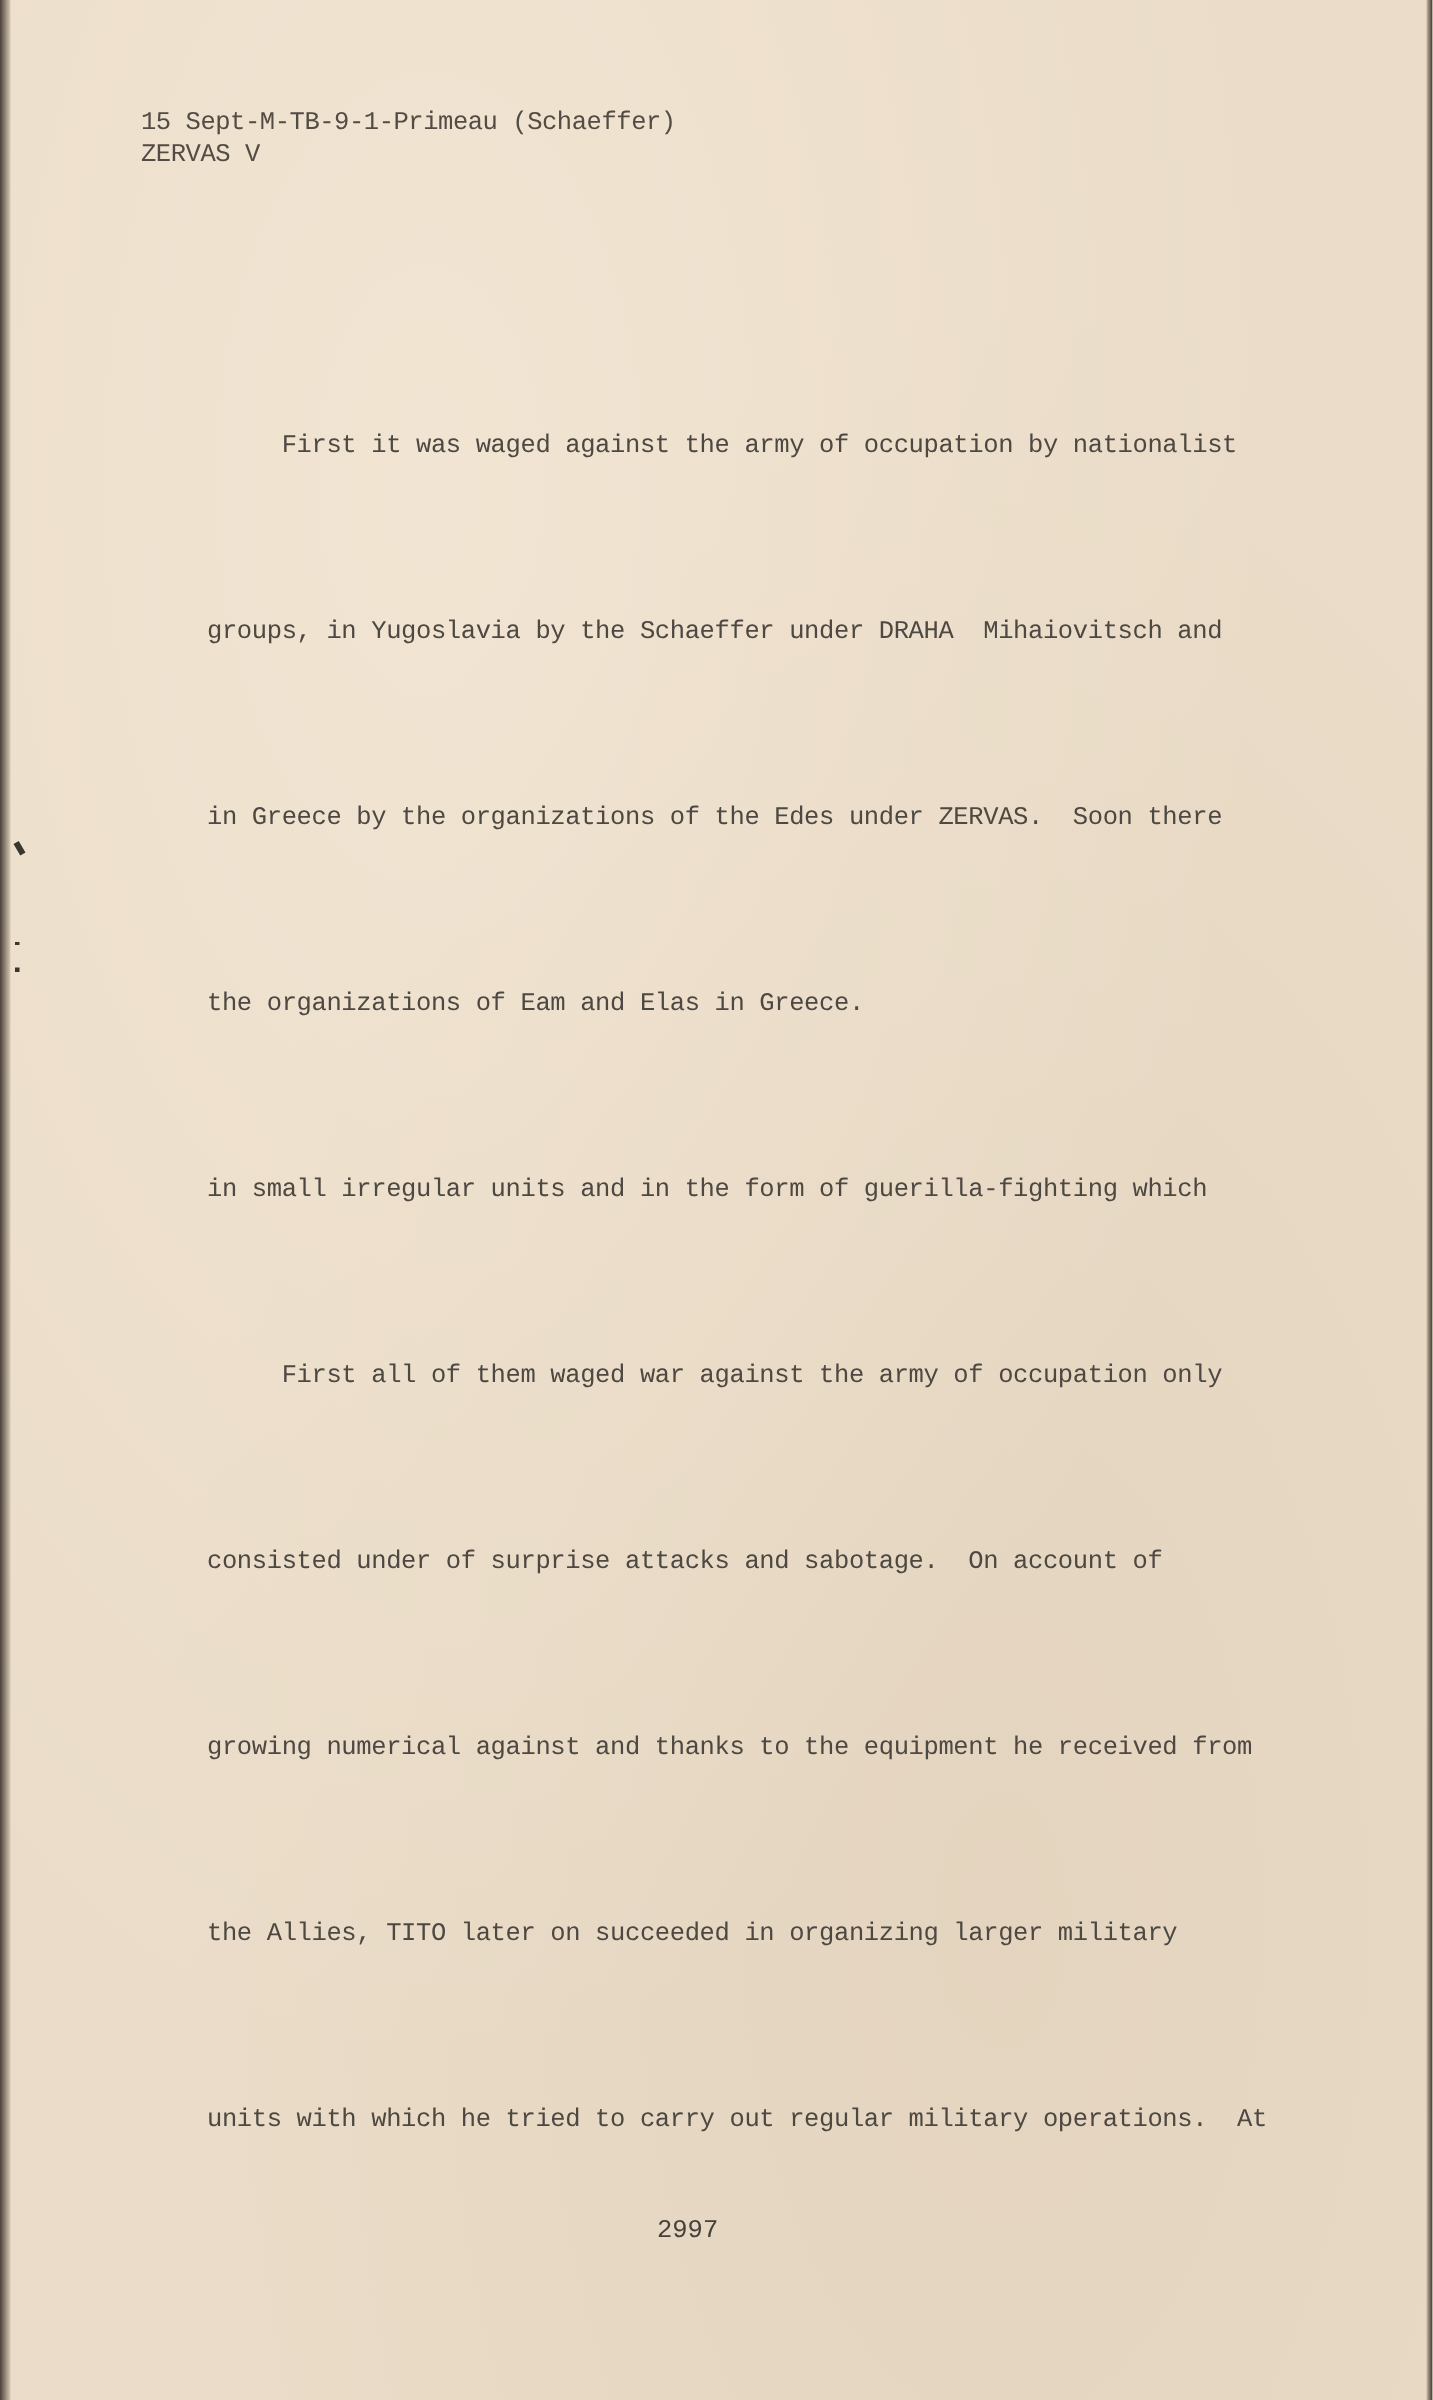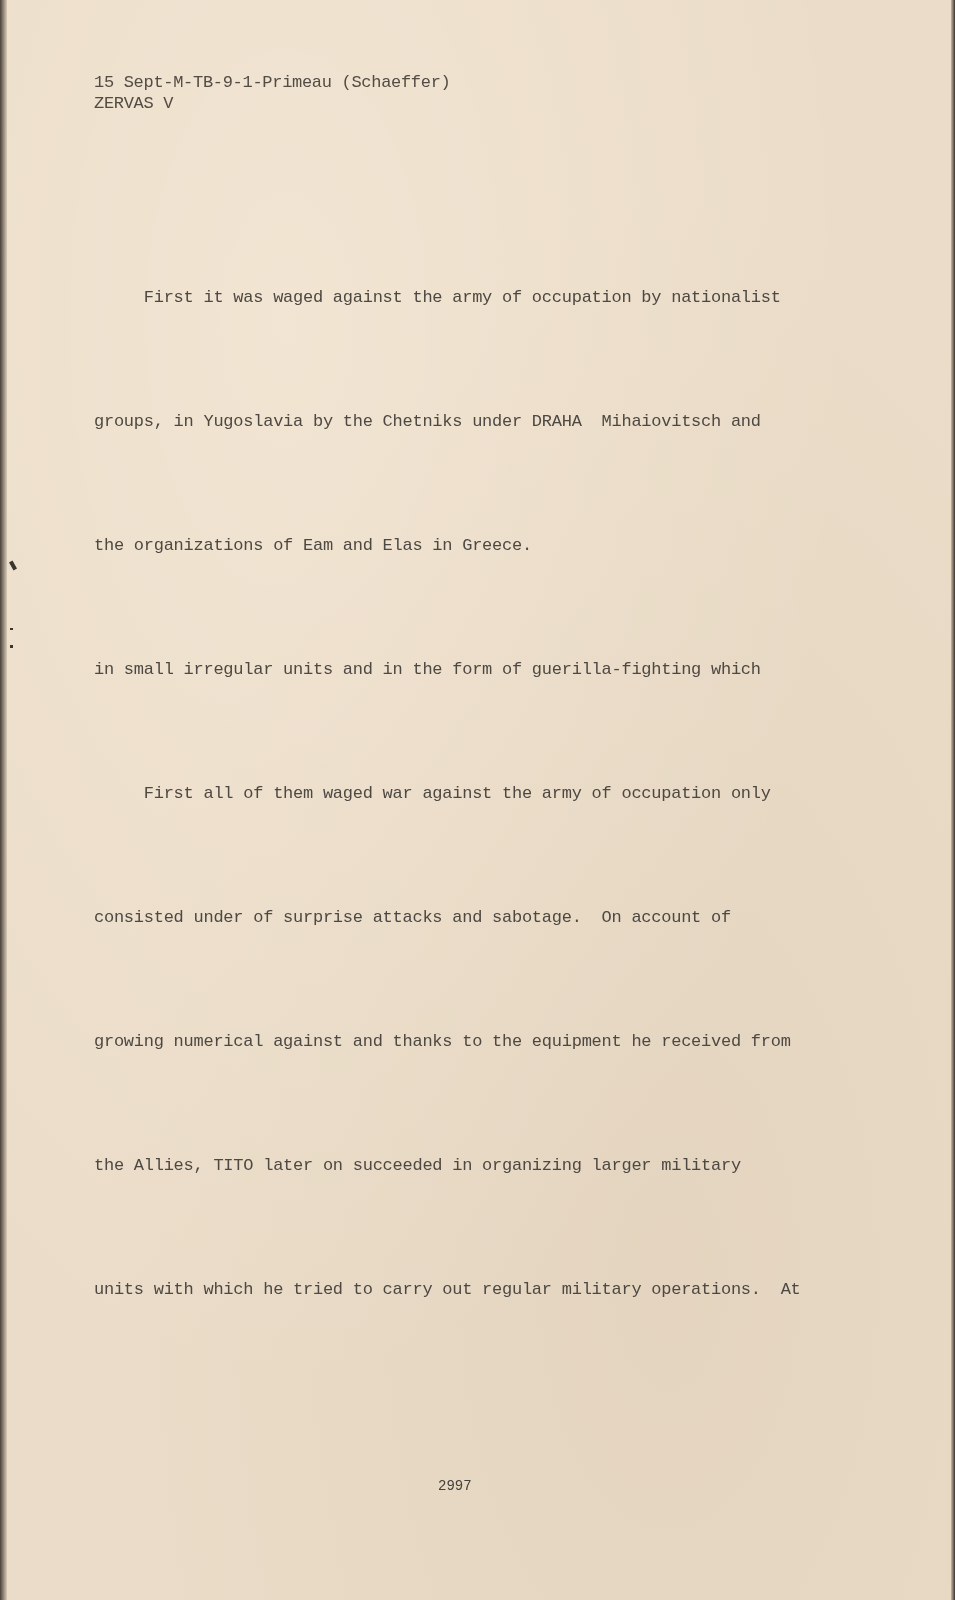--- a/index.html
+++ b/index.html
@@ -63,26 +63,27 @@
     width: 820px;
     font-size: 17px;
     line-height: 41.35px;
     letter-spacing: -0.25px;
     color: #4d4842;
     white-space: pre;
   }
   .line {
     display: block;
     height: 41.35px;
+    margin-left: 44px;
   }
   .page-number {
     position: absolute;
     left: 438px;
     top: 1478px;
-    font-size: 14px;
+    font-size: 17px;
     color: #454039;
   }
 </style>
 </head>
 <body>
 
 <div class="page">
   <div class="left-edge"></div>
   <div class="right-edge"></div>
 
@@ -90,21 +91,22 @@
   <div class="mark" style="left:10px;top:645px;width:3px;height:3px;"></div>
   <div class="mark" style="left:10px;top:628px;width:3px;height:2px;"></div>
 
   <div class="header">
     <div>15 Sept-M-TB-9-1-Primeau (Schaeffer)</div>
     <div>ZERVAS V</div>
   </div>
 
   <div class="body-text">
     <span class="line">     First it was waged against the army of occupation by nationalist</span>
-    <span class="line">groups, in Yugoslavia by the Chetniks under DRAHA  Mihaiovitsch and</span>
+    <span class="line">groups, in Yugoslavia by the Schaeffer under DRAHA  Mihaiovitsch and</span>
+    <span class="line">in Greece by the organizations of the Edes under ZERVAS.  Soon there</span>
     <span class="line">the organizations of Eam and Elas in Greece.</span>
     <span class="line">in small irregular units and in the form of guerilla-fighting which</span>
     <span class="line">     First all of them waged war against the army of occupation only</span>
     <span class="line">consisted under of surprise attacks and sabotage.  On account of</span>
     <span class="line">growing numerical against and thanks to the equipment he received from</span>
     <span class="line">the Allies, TITO later on succeeded in organizing larger military</span>
     <span class="line">units with which he tried to carry out regular military operations.  At</span>
     
     
     

